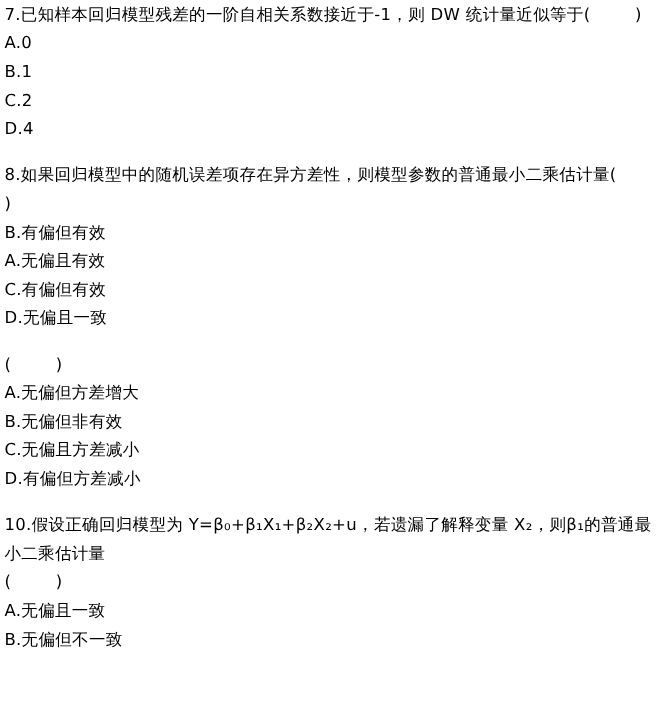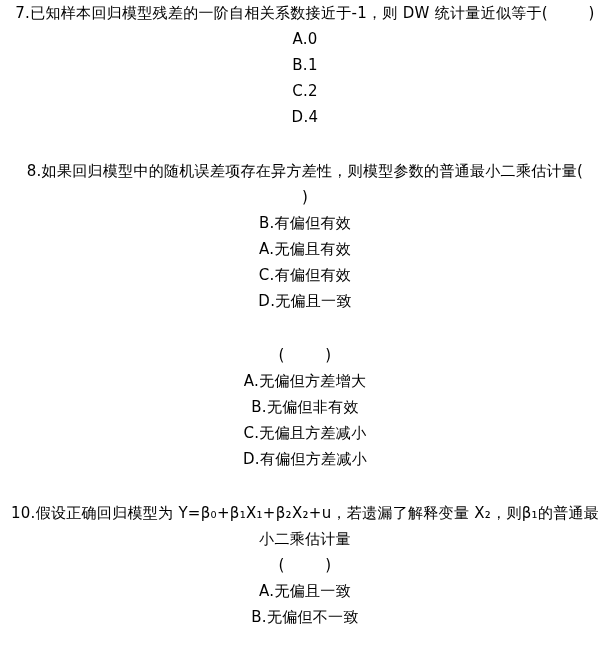--- a/index.html
+++ b/index.html
@@ -13,24 +13,23 @@
     box-sizing: border-box;
     padding: 0 2px 0 4px;
     background: #ffffff;
     color: #000000;
     font-family: "DejaVu Sans", sans-serif;
     font-size: 15px;
     overflow: hidden;
   }
   .question-block {
     margin: 0;
-    text-align: center;
   }
   .question-block + .question-block {
-    margin-top: 28px;
+    margin-top: 16px;
   }
   .line {
     line-height: 26px;
     white-space: pre-wrap;
     letter-spacing: 0.3px;
   }
 </style>
 </head>
 <body>
 

